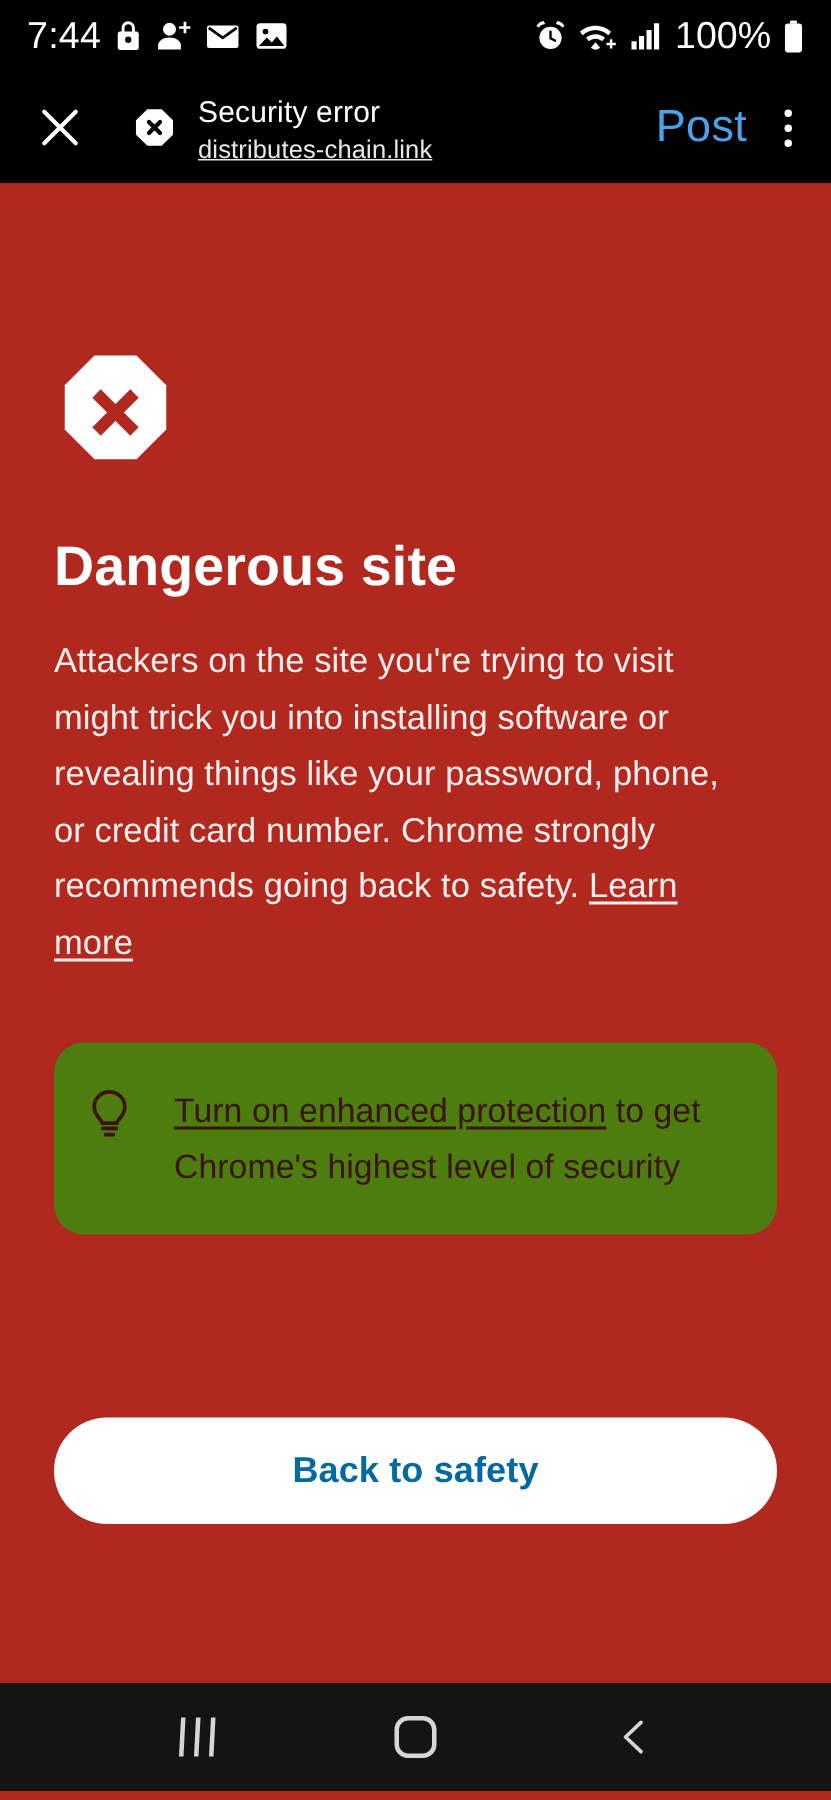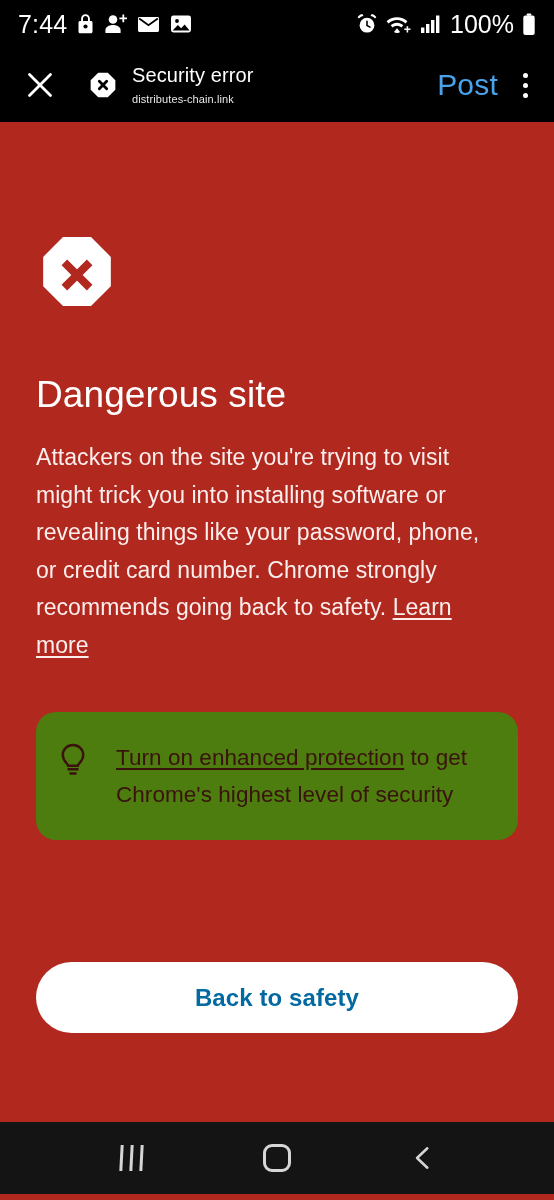--- a/index.html
+++ b/index.html
@@ -48,22 +48,23 @@
   .sec-icon {
     width:26px; height:26px; flex:0 0 auto;
     margin-left:30px;
   }
   .titles { margin-left:16px; display:flex; flex-direction:column; justify-content:center; }
   .title-main {
     color:#fff; font-size:20px; line-height:28px; font-weight:400;
     letter-spacing:0.1px;
   }
   .title-sub {
-    color:#e8e8e8; font-size:11px; line-height:21px; font-weight:400;
+    color:#e8e8e8; font-size:17px; line-height:21px; font-weight:400;
     letter-spacing:0.1px;
+    text-decoration:underline;
   }
   .post-btn {
     margin-left:auto;
     color:#4aa3ea; font-size:30px; line-height:34px; font-weight:400;
     letter-spacing:0.2px;
     padding-right:14px;
   }
   .kebab {
     width:26px; height:40px;
     display:flex; flex-direction:column; align-items:center; justify-content:center;
@@ -76,22 +77,22 @@
     flex:1 1 auto; position:relative;
     background:#b1281f;
     padding:0 36px;
     overflow:hidden;
   }
   .stop-wrap { padding-top:112px; }
   .stop-icon { width:82px; height:82px; display:block; }
 
   .h1 {
     color:#fff; font-size:37px; line-height:44px;
-    font-weight:400; letter-spacing:0.1px;
-    margin-top:57px;
+    font-weight:700; letter-spacing:0.1px;
+    margin-top:40px;
   }
   .bodytext {
     color:#fbeeec; font-size:23px; line-height:37.5px;
     font-weight:400; letter-spacing:0.05px;
     margin-top:22px;
     max-width:470px;
   }
   .bodytext a {
     color:#fbeeec; text-decoration:underline;
     text-underline-offset:3px;

